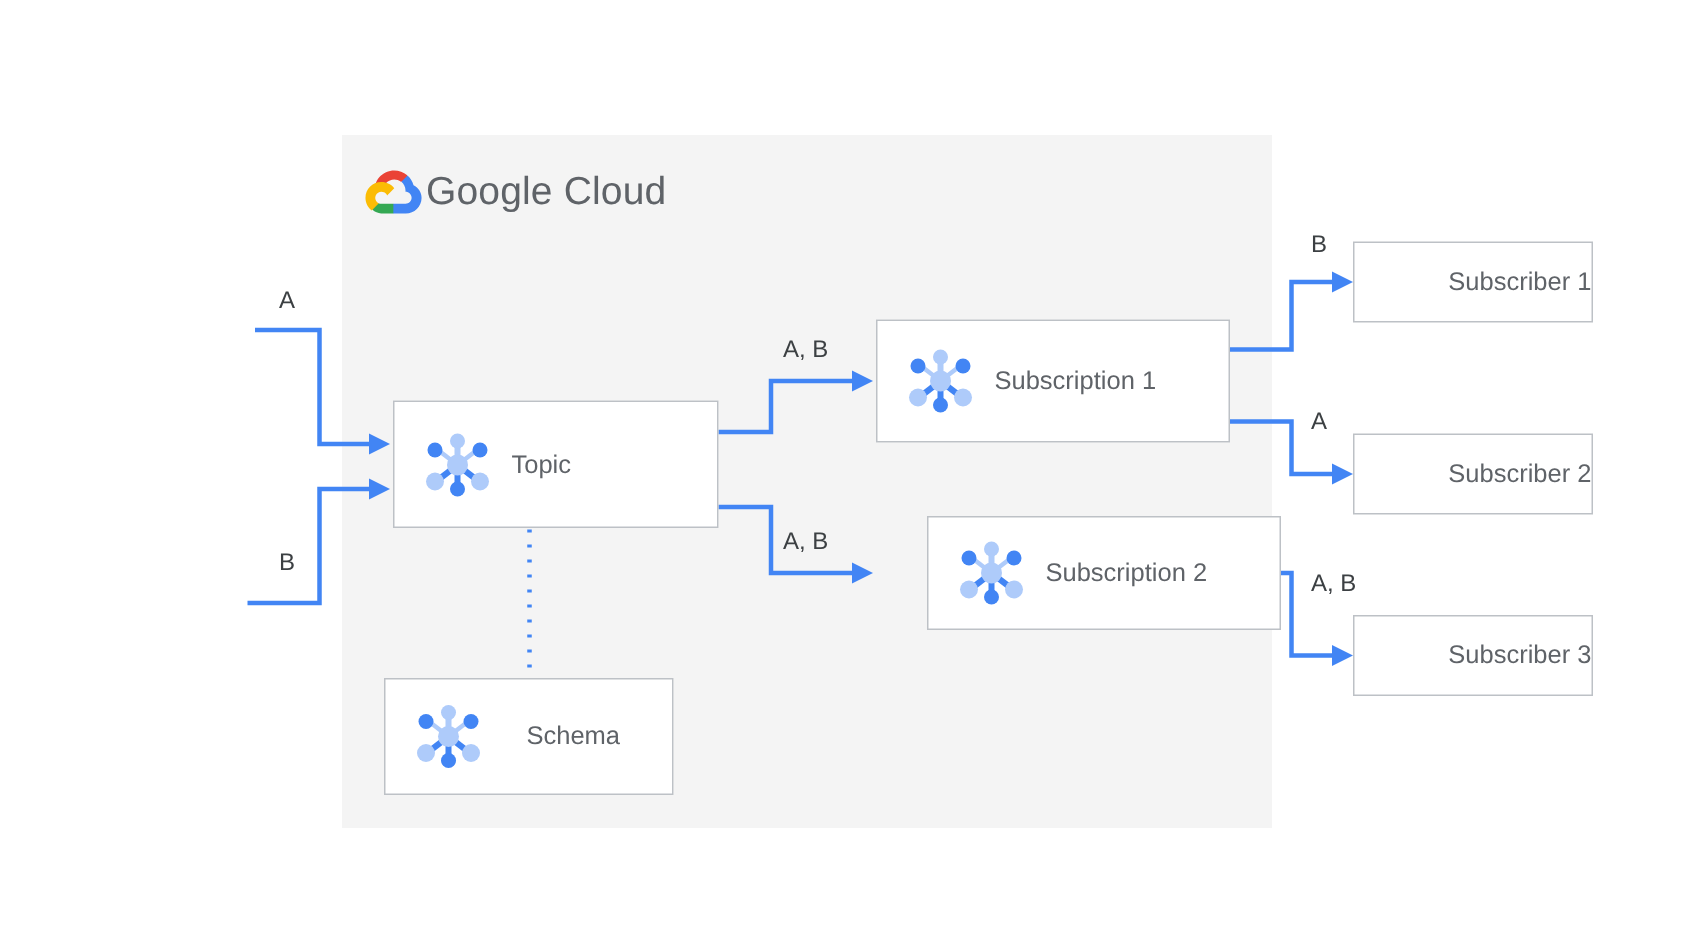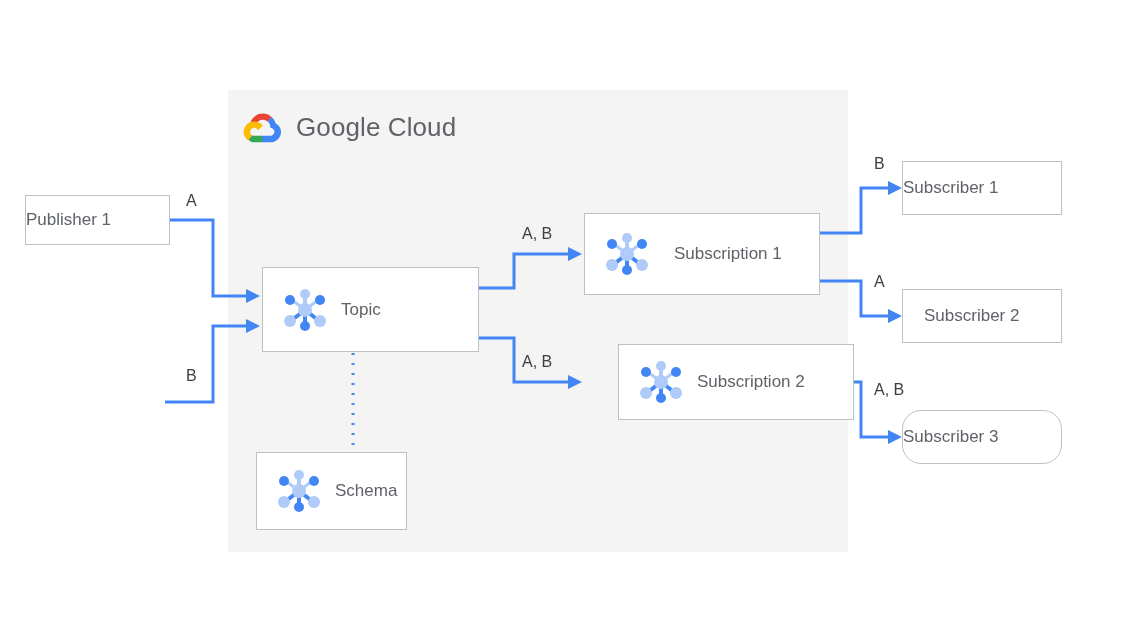--- a/index.html
+++ b/index.html
@@ -24,21 +24,21 @@
     width: 620px;
     height: 462px;
     background: #f4f4f4;
   }
   .gc-logo-wrap {
     position: absolute;
     left: 242px;
     top: 108px;
     display: flex;
     align-items: center;
-    gap: 12px;
+    gap: 0;
   }
   .gc-logo {
     width: 42px;
     height: 38px;
     display: block;
   }
   .gc-text {
     font-size: 26px;
     color: #5f6368;
     letter-spacing: 0.1px;
@@ -47,21 +47,21 @@
   .gc-text .w2 { color: #5f6368; font-weight: 400; }
   .gc-text .w1 { color: #5f6368; font-weight: 400; }
 
   .node-box {
     position: absolute;
     box-sizing: border-box;
     background: #ffffff;
     border: 1px solid #bdc1c6;
     display: flex;
     align-items: center;
-    justify-content: flex-start;
+    justify-content: flex-end;
   }
   .node-box.with-icon {
     justify-content: flex-start;
   }
   .node-label {
     font-size: 17px;
     color: #5f6368;
     white-space: nowrap;
   }
   .node-icon {
@@ -159,23 +159,20 @@
     <g>
       <path class="wire" d="M819,382 L861,382 L861,437 L888,437"></path>
       <use href="#ah" x="888" y="437"></use>
     </g>
 
     <g>
       <path class="wire-dotted" d="M353,353 L353,452"></path>
     </g>
   </svg>
 
-  <div class="node-box" style="left:25px; top:195px; width:145px; height:50px;">
-    <span class="node-label">Publisher 1</span>
-  </div>
 
 
   <div class="node-box with-icon" style="left:262px; top:267px; width:217px; height:85px;">
     <svg class="node-icon" viewBox="0 0 52 52">
       <line x1="26" y1="26" x2="26" y2="12" stroke="#aecbfa" stroke-width="4"></line>
       <line x1="26" y1="26" x2="26" y2="40" stroke="#4285f4" stroke-width="4"></line>
       <line x1="26" y1="26" x2="13" y2="16" stroke="#aecbfa" stroke-width="3"></line>
       <line x1="26" y1="26" x2="39" y2="16" stroke="#aecbfa" stroke-width="3"></line>
       <line x1="26" y1="26" x2="13" y2="36" stroke="#4285f4" stroke-width="4"></line>
       <line x1="26" y1="26" x2="39" y2="36" stroke="#4285f4" stroke-width="4"></line>
@@ -183,40 +180,40 @@
       <circle cx="26" cy="10" r="5" fill="#aecbfa"></circle>
       <circle cx="26" cy="42" r="5" fill="#4285f4"></circle>
       <circle cx="11" cy="16" r="5" fill="#4285f4"></circle>
       <circle cx="41" cy="16" r="5" fill="#4285f4"></circle>
       <circle cx="11" cy="37" r="6" fill="#aecbfa"></circle>
       <circle cx="41" cy="37" r="6" fill="#aecbfa"></circle>
     </svg>
     <span class="node-label">Topic</span>
   </div>
 
-  <div class="node-box with-icon" style="left:256px; top:452px; width:151px; height:78px;">
+  <div class="node-box with-icon" style="left:256px; top:452px; width:193px; height:78px;gap:16px;">
     <svg class="node-icon" viewBox="0 0 52 52">
       <line x1="26" y1="26" x2="26" y2="12" stroke="#aecbfa" stroke-width="4"></line>
       <line x1="26" y1="26" x2="26" y2="40" stroke="#4285f4" stroke-width="4"></line>
       <line x1="26" y1="26" x2="13" y2="16" stroke="#aecbfa" stroke-width="3"></line>
       <line x1="26" y1="26" x2="39" y2="16" stroke="#aecbfa" stroke-width="3"></line>
       <line x1="26" y1="26" x2="13" y2="36" stroke="#4285f4" stroke-width="4"></line>
       <line x1="26" y1="26" x2="39" y2="36" stroke="#4285f4" stroke-width="4"></line>
       <circle cx="26" cy="26" r="7" fill="#aecbfa"></circle>
       <circle cx="26" cy="10" r="5" fill="#aecbfa"></circle>
       <circle cx="26" cy="42" r="5" fill="#4285f4"></circle>
       <circle cx="11" cy="16" r="5" fill="#4285f4"></circle>
       <circle cx="41" cy="16" r="5" fill="#4285f4"></circle>
       <circle cx="11" cy="37" r="6" fill="#aecbfa"></circle>
       <circle cx="41" cy="37" r="6" fill="#aecbfa"></circle>
     </svg>
     <span class="node-label">Schema</span>
   </div>
 
-  <div class="node-box with-icon" style="left:584px; top:213px; width:236px; height:82px;gap:11px;">
+  <div class="node-box with-icon" style="left:584px; top:213px; width:236px; height:82px;">
     <svg class="node-icon" viewBox="0 0 52 52">
       <line x1="26" y1="26" x2="26" y2="12" stroke="#aecbfa" stroke-width="4"></line>
       <line x1="26" y1="26" x2="26" y2="40" stroke="#4285f4" stroke-width="4"></line>
       <line x1="26" y1="26" x2="13" y2="16" stroke="#aecbfa" stroke-width="3"></line>
       <line x1="26" y1="26" x2="39" y2="16" stroke="#aecbfa" stroke-width="3"></line>
       <line x1="26" y1="26" x2="13" y2="36" stroke="#4285f4" stroke-width="4"></line>
       <line x1="26" y1="26" x2="39" y2="36" stroke="#4285f4" stroke-width="4"></line>
       <circle cx="26" cy="26" r="7" fill="#aecbfa"></circle>
       <circle cx="26" cy="10" r="5" fill="#aecbfa"></circle>
       <circle cx="26" cy="42" r="5" fill="#4285f4"></circle>
@@ -248,21 +245,21 @@
   </div>
 
   <div class="node-box" style="left:902px; top:161px; width:160px; height:54px;">
     <span class="node-label">Subscriber 1</span>
   </div>
 
   <div class="node-box" style="left:902px; top:289px; width:160px; height:54px;padding-left:21px;">
     <span class="node-label">Subscriber 2</span>
   </div>
 
-  <div class="node-box" style="left:902px; top:410px; width:160px; height:54px;border-radius:19px;">
+  <div class="node-box" style="left:902px; top:410px; width:160px; height:54px;">
     <span class="node-label">Subscriber 3</span>
   </div>
 
   <div class="edge-label" style="left:186px; top:192px;">A</div>
   <div class="edge-label" style="left:186px; top:367px;">B</div>
   <div class="edge-label" style="left:522px; top:225px;">A, B</div>
   <div class="edge-label" style="left:522px; top:353px;">A, B</div>
   <div class="edge-label" style="left:874px; top:155px;">B</div>
   <div class="edge-label" style="left:874px; top:273px;">A</div>
   <div class="edge-label" style="left:874px; top:381px;">A, B</div>

